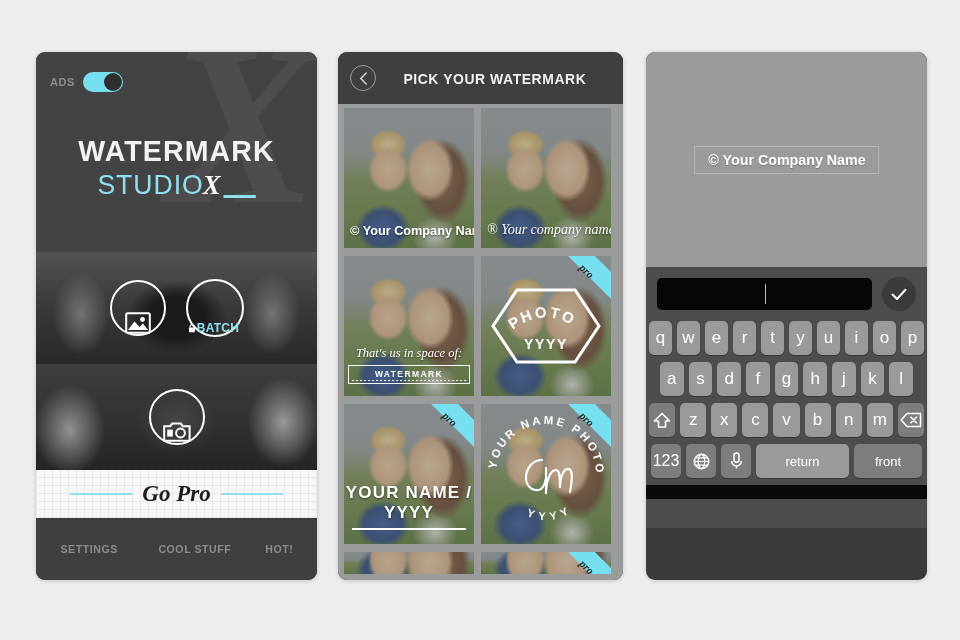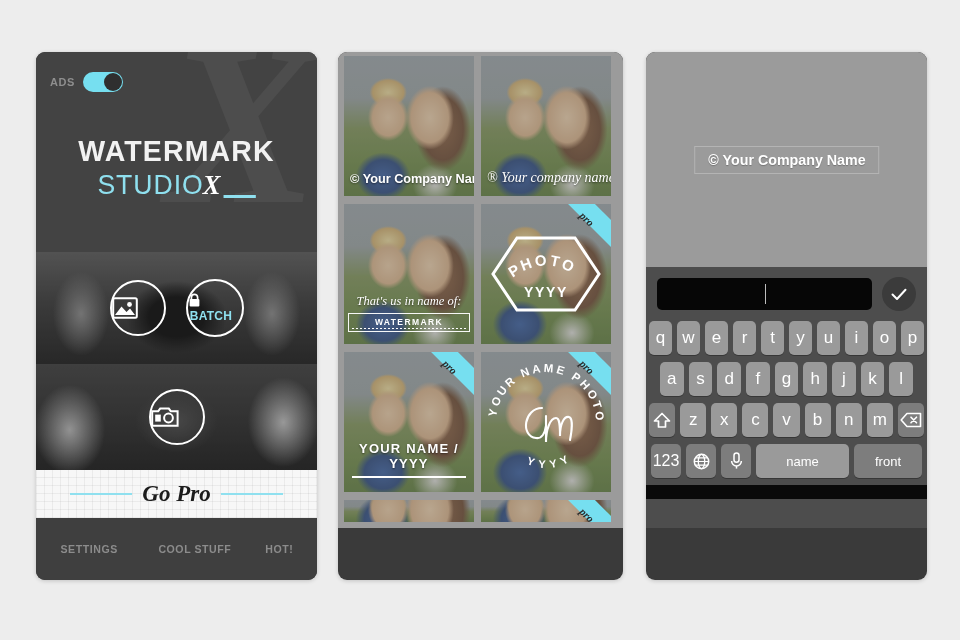--- a/index.html
+++ b/index.html
@@ -115,22 +115,22 @@
       linear-gradient(180deg, #4f4f4f 0%, #3d3d3d 50%, #2a2a2a 100%);
   }
   .band-tint { position: absolute; inset: 0; background: rgba(25,25,25,.30); }
   .band-actions {
     position: absolute; inset: 0;
     display: flex; align-items: center; justify-content: center; gap: 20px;
   }
   .circle-btn {
     width: 56px; height: 56px; border-radius: 50%;
     border: 2px solid #ffffff;
-    display: flex; flex-direction: column;
-    align-items: flex-start; justify-content: center;
+    display: flex; flex-direction: row;
+    align-items: flex-end; justify-content: center;
     color: #fff;
   }
   .circle-btn.batch { width: 58px; height: 58px; }
   .batch-label {
     font-size: 13px; font-weight: 700; color: #8fe0ef;
     letter-spacing: .3px; margin-top: 1px;
     transform: scaleX(.92);
   }
   .lock-ico { margin-bottom: -1px; }
 
@@ -253,21 +253,21 @@
   .wm-landmark .lm-box::after {
     content: ""; position: absolute;
     left: 3px; right: 3px; bottom: 2px; height: 1px;
     background: repeating-linear-gradient(90deg,#fff 0 2px, transparent 2px 4px);
   }
   .wm-underline-name {
     position: absolute; left: 0; right: 0; bottom: 14px;
     text-align: center;
   }
   .wm-underline-name .un-text {
-    font-size: 13px; font-weight: 700; letter-spacing: 1.2px;
+    font-size: 17px; font-weight: 700; letter-spacing: 1.2px;
     text-shadow: 0 1px 2px rgba(0,0,0,.5);
   }
   .wm-underline-name .un-rule {
     margin: 5px 8px 0; height: 2px; background: #fff;
   }
   .hex-badge {
     position: absolute; left: 50%; top: 50%;
     transform: translate(-50%,-50%);
   }
   .circ-badge {
@@ -426,20 +426,28 @@
     </div>
 
     <div class="home-nav">
       <div class="home-nav-item" id="nav-settings">SETTINGS</div>
       <div class="home-nav-item" id="nav-cool">COOL STUFF</div>
       <div class="home-nav-item" id="nav-hot">HOT!</div>
     </div>
   </div>
 
   <div class="panel" id="panel-pick">
+    <div class="topbar">
+      <div class="back-circle">
+        <svg width="9" height="13" viewBox="0 0 9 13">
+          <path d="M7.2 1 L1.8 6.5 L7.2 12" fill="none" stroke="#cfcfcf" stroke-width="1.6" stroke-linecap="round"></path>
+        </svg>
+      </div>
+      <div class="topbar-title">PICK YOUR WATERMARK</div>
+    </div>
 
     <div class="grid-scroll">
 
       <div class="wm-cell">
         <div class="wm-photo">
             <div class="ph"></div>
             <div class="ph-tint"></div>
           </div>
         <div class="wm-overlay">
           <div class="wm-text-bl">© Your Company Name</div>
@@ -456,21 +464,21 @@
         </div>
       </div>
 
       <div class="wm-cell">
         <div class="wm-photo">
             <div class="ph"></div>
             <div class="ph-tint"></div>
           </div>
         <div class="wm-overlay">
           <div class="wm-landmark">
-            <div class="lm-script">That's us in name of:</div>
+            <div class="lm-script">That's us in space of:</div>
             <div class="lm-box">WATERMARK</div>
           </div>
         </div>
       </div>
 
       <div class="wm-cell">
         <div class="wm-photo">
             <div class="ph"></div>
             <div class="ph-tint"></div>
           </div>
@@ -626,21 +634,21 @@
               <path d="M1.6 8.5 H15.4 M2.6 4.8 H14.4 M2.6 12.2 H14.4" stroke="#fff" stroke-width="1.2"></path>
             </svg>
           </div>
           <div class="key func dark">
             <svg width="13" height="18" viewBox="0 0 13 18">
               <rect x="4" y="1" width="5" height="9.2" rx="2.5" fill="none" stroke="#fff" stroke-width="1.5"></rect>
               <path d="M1.6 9 a4.9 4.9 0 0 0 9.8 0" fill="none" stroke="#fff" stroke-width="1.5"></path>
               <path d="M6.5 13.9 V16.6" stroke="#fff" stroke-width="1.5"></path>
             </svg>
           </div>
-          <div class="key space">name</div>
+          <div class="key space">return</div>
           <div class="key return dark">front</div>
         </div>
       </div>
 
       <div class="kb-bottom-bar"></div>
     </div>
   </div>
 
 </div>
 

